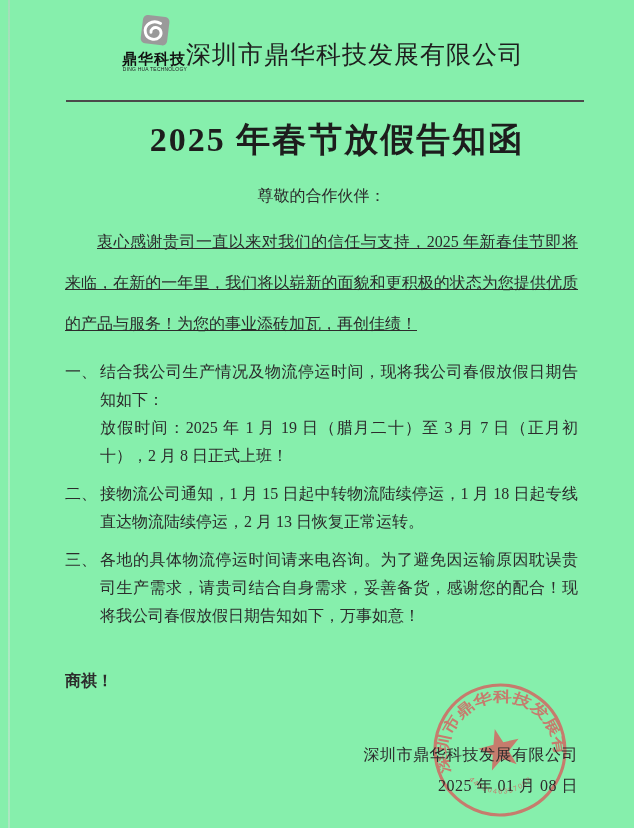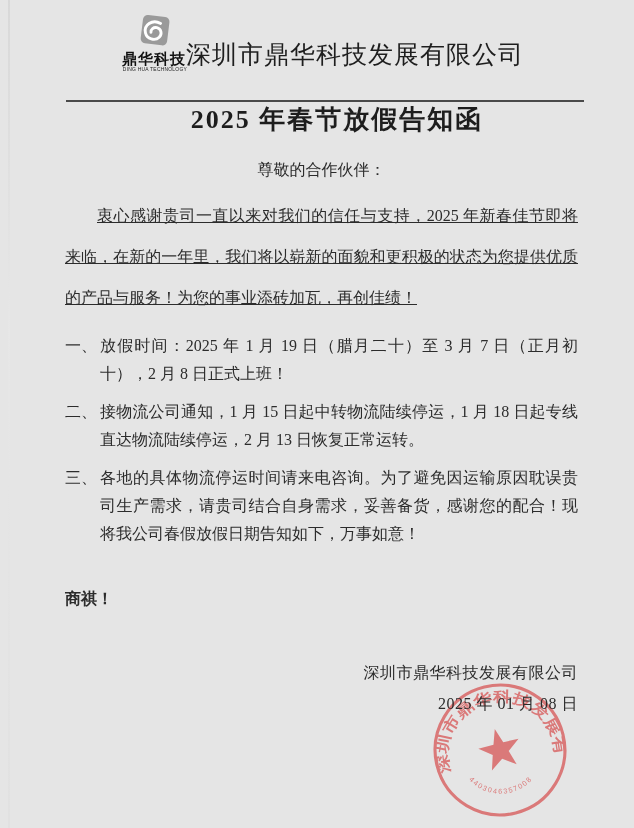--- a/index.html
+++ b/index.html
@@ -2,40 +2,40 @@
 <html><head>
 <meta charset="utf-8">
 <style>
   * { margin:0; padding:0; box-sizing:border-box; }
   html,body { width:634px; }
   body {
     font-family:"Liberation Serif","DejaVu Serif",serif;
     background:#ffffff; color:#2d2d2d;
     width:634px; height:828px; position:relative; overflow:hidden;
   }
-  .page { position:relative; width:634px; height:828px; background:#e5e5e5; }
+  .page { position:relative; width:634px; height:828px; background:#86efac; }
   .scan-edge { position:absolute; left:8px; top:0; bottom:0; width:2px;
     background:linear-gradient(180deg,#c9c9c9,#e9e9e9 40%,#dcdcdc); opacity:.45; }
 
   
   .header { position:relative; height:100px; }
   .logo { position:absolute; left:116px; top:12px; width:76px; text-align:center; }
   .logo-mark { width:38px; height:38px; display:block; margin:0 auto; }
   .logo-cn { font-size:15px; font-weight:bold; letter-spacing:1px; color:#111;
     font-family:"Liberation Sans","DejaVu Sans",sans-serif; line-height:17px; }
   .logo-en { font-size:6px; transform:scale(.82); transform-origin:center top;
     color:#222; letter-spacing:.3px; white-space:nowrap;
     font-family:"Liberation Sans","DejaVu Sans",sans-serif; }
   .names { position:absolute; left:186px; top:38px; width:316px; text-align:center; }
   .company-cn { font-size:25px; letter-spacing:1px; color:#1e1e1e; white-space:nowrap; }
   .company-en { font-size:12px; margin-top:4px; letter-spacing:.2px; color:#1e1e1e; white-space:nowrap; }
   .rule { margin:0 50px 0 66px; height:2px; background:#4a4a4a; }
 
-  .title { text-align:center; font-size:26px; font-weight:bold;
-    letter-spacing:2px; color:#1d1d1d;padding-left:40px; }
+  .title { text-align:center; font-size:34px; font-weight:bold;
+    letter-spacing:2px; margin-top:15px; color:#1d1d1d;padding-left:40px; }
 
   .content { margin:0 56px 0 65px; font-size:16px; color:#2c2c2c; }
   .salutation { margin-top:23px; font-size:16px;text-align:center; }
   .intro { margin-top:14px; line-height:41px; text-indent:2em; text-align:justify;text-decoration:underline; }
 
   .items { margin-top:14px; list-style:none; }
   .item { display:flex; line-height:28px; margin-top:10px; }
   .item-num { width:35px; flex:none; }
   .item-body { flex:1; text-align:justify; }
 
@@ -77,20 +77,21 @@
 
   <div class="content">
     <div class="salutation">尊敬的合作伙伴：</div>
 
     <p class="intro">衷心感谢贵司一直以来对我们的信任与支持，2025 年新春佳节即将来临，在新的一年里，我们将以崭新的面貌和更积极的状态为您提供优质的产品与服务！为您的事业添砖加瓦，再创佳绩！</p>
 
     <ol class="items">
       <li class="item">
         <span class="item-num">一、</span>
         <div class="item-body">
+          <div>结合我公司生产情况及物流停运时间，现将我公司春假放假日期告知如下：</div>
           <div>放假时间：2025 年 1 月 19 日（腊月二十）至 3 月 7 日（正月初十），2 月 8 日正式上班！</div>
         </div>
       </li>
       <li class="item">
         <span class="item-num">二、</span>
         <div class="item-body">接物流公司通知，1 月 15 日起中转物流陆续停运，1 月 18 日起专线直达物流陆续停运，2 月 13 日恢复正常运转。</div>
       </li>
       <li class="item">
         <span class="item-num">三、</span>
         <div class="item-body">各地的具体物流停运时间请来电咨询。为了避免因运输原因耽误贵司生产需求，请贵司结合自身需求，妥善备货，感谢您的配合！现将我公司春假放假日期告知如下，万事如意！</div>

